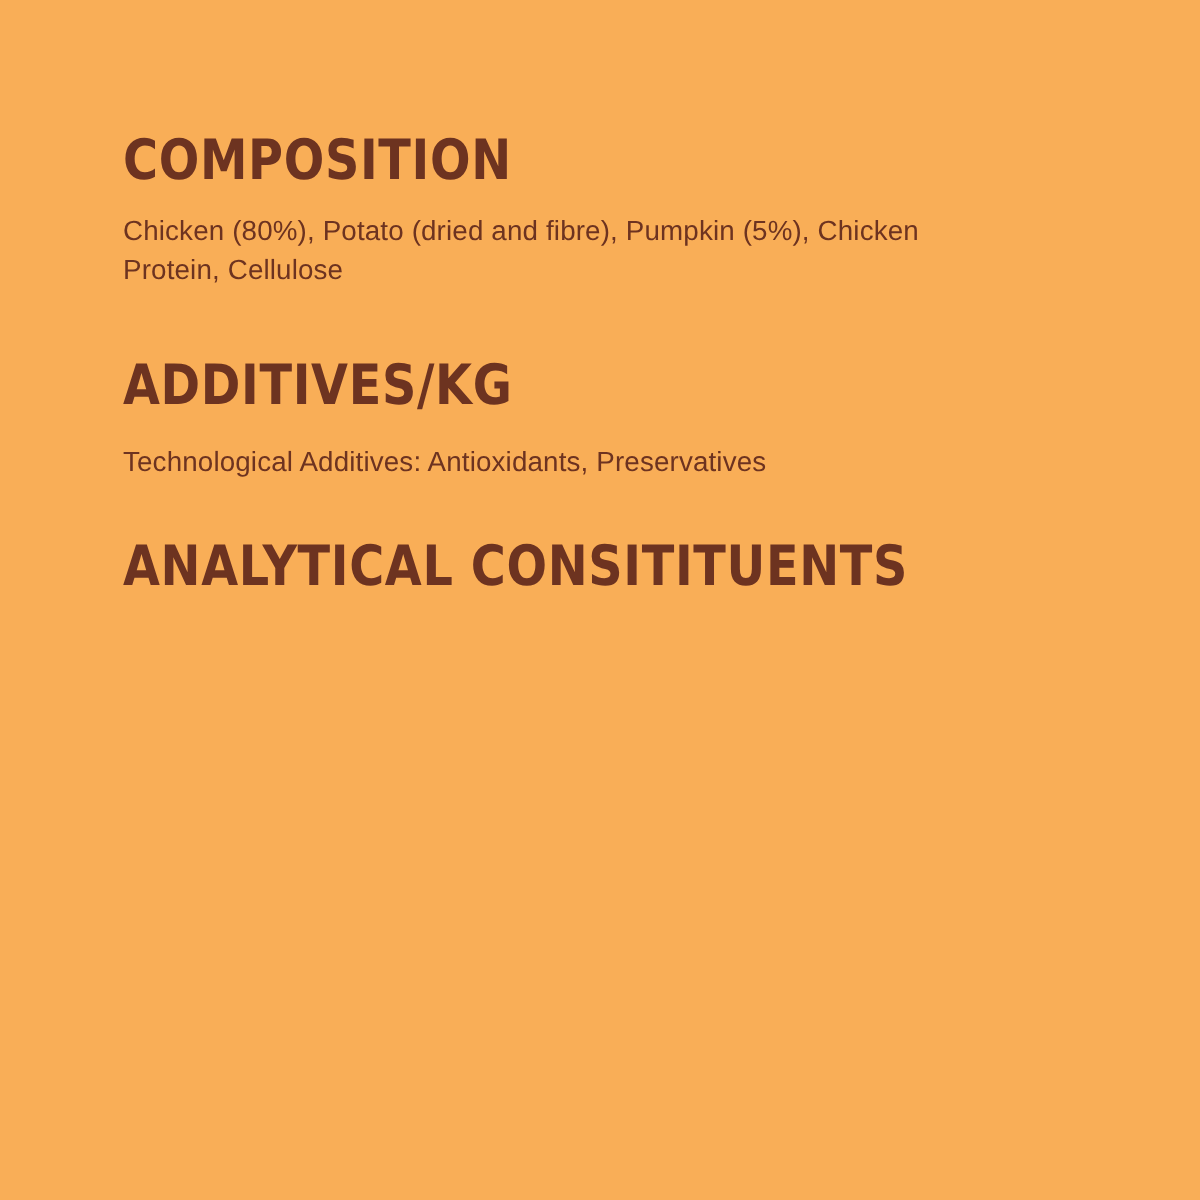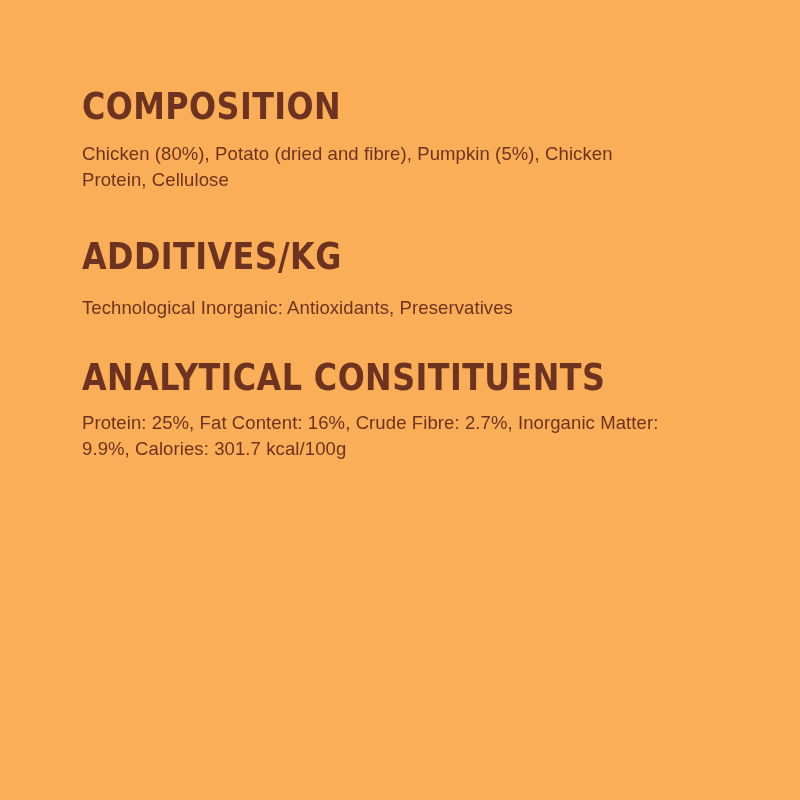--- a/index.html
+++ b/index.html
@@ -58,21 +58,20 @@
 
 <div class="page">
 
   <div class="section sec-composition">
     <h2 class="section-heading">COMPOSITION</h2>
     <p class="section-body">Chicken (80%), Potato (dried and fibre), Pumpkin (5%), Chicken Protein, Cellulose</p>
   </div>
 
   <div class="section sec-additives">
     <h2 class="section-heading">ADDITIVES/KG</h2>
-    <p class="section-body">Technological Inorganic: Antioxidants, Preservatives</p>
+    <p class="section-body">Technological Additives: Antioxidants, Preservatives</p>
   </div>
 
   <div class="section sec-analytical">
     <h2 class="section-heading">ANALYTICAL CONSITITUENTS</h2>
-    <p class="section-body">Protein: 25%, Fat Content: 16%, Crude Fibre: 2.7%, Inorganic Matter: 9.9%, Calories: 301.7 kcal/100g</p>
   </div>
 
 </div>
 
 </body></html>

